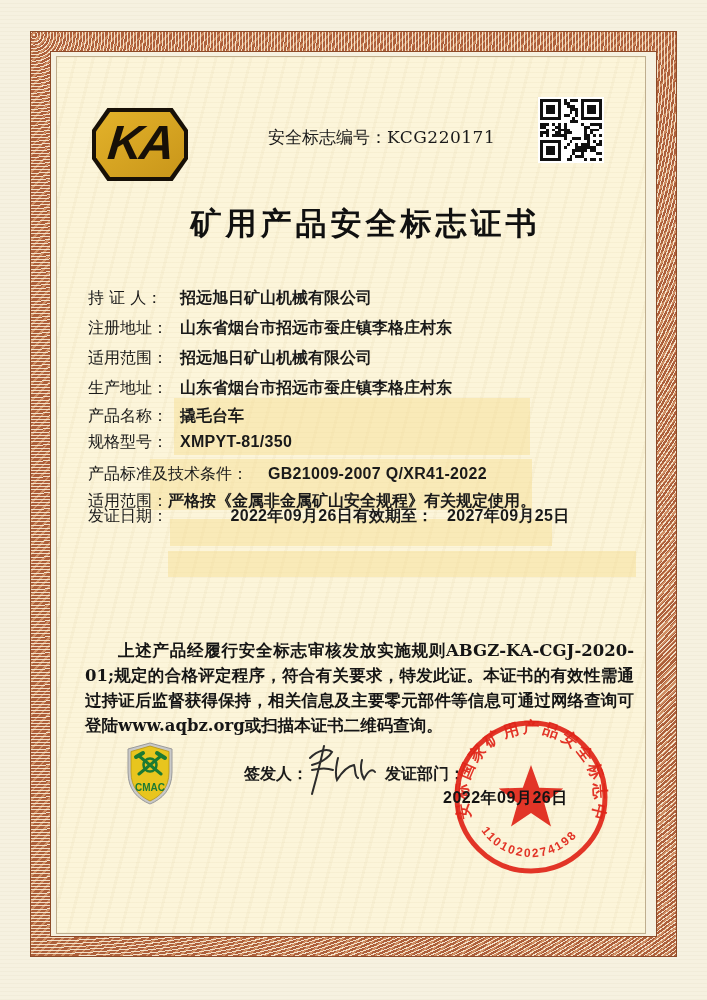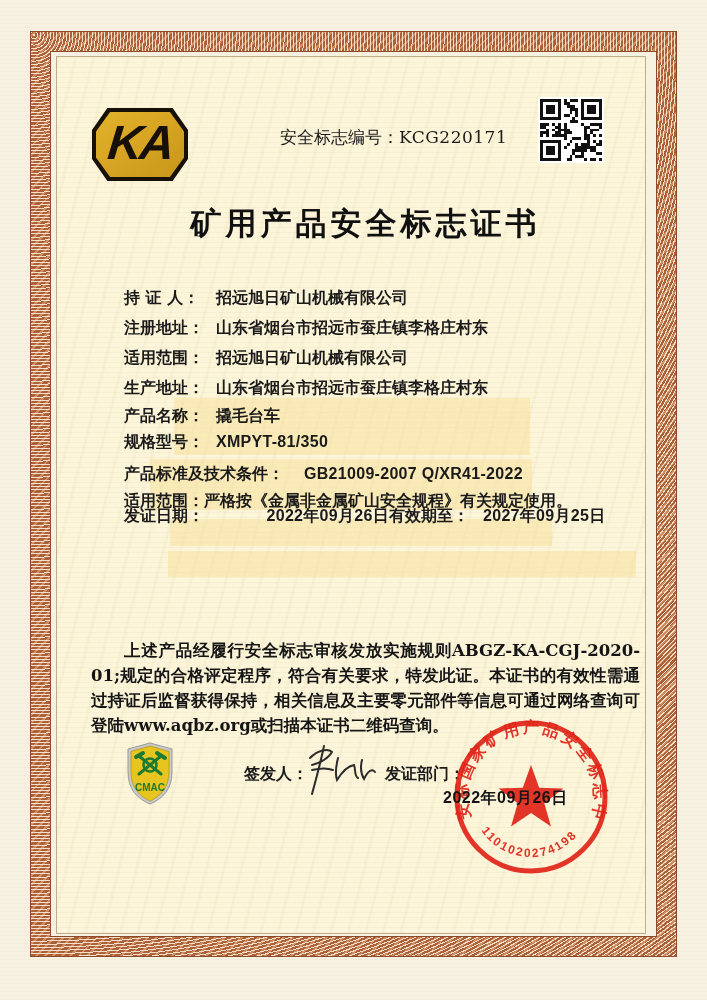--- a/index.html
+++ b/index.html
@@ -43,51 +43,51 @@
     position:absolute; inset:4px;
     clip-path:polygon(16% 0%, 84% 0%, 100% 30%, 100% 70%, 84% 100%, 16% 100%, 0% 70%, 0% 30%);
     background:linear-gradient(145deg,#e3b22a,#c9961a); 
   }
   .ka-txt{
     position:relative; font-weight:900; font-style:italic; font-size:48px;
     letter-spacing:-3px; color:#171007; transform:skew(-6deg,0deg) translateY(-2px);
     font-family:"Liberation Sans", sans-serif;
   }
 
-  .certno{ position:absolute; left:268px; top:126px; font-size:17px;margin-left:12px; }
+  .certno{ position:absolute; left:268px; top:126px; font-size:17px; }
   .certno .lab{ font-family:"DejaVu Serif", serif; }
   .certno .val{ font-family:"DejaVu Serif", serif; letter-spacing:0.5px; }
 
   .qr{ position:absolute; left:538px; top:97px; width:66px; height:66px; background:#fff; padding:2px; box-sizing:border-box; }
 
   .title{
     position:absolute; left:0; right:0; top:203px; text-align:center;
     font-size:31px; font-weight:900; letter-spacing:4px; color:#101010;
     font-family:"DejaVu Serif", serif;
     margin-left:24px;
   }
 
   .row{ position:absolute; left:88px; right:62px; display:flex; align-items:baseline; font-size:16px; }
-  .row .lbl{ flex:0 0 92px; white-space:pre; font-family:"DejaVu Serif", serif; font-weight:700;margin-left:36px; }
+  .row .lbl{ flex:0 0 92px; white-space:pre; font-family:"DejaVu Serif", serif; font-weight:400; }
   .row.wide .lbl{ flex:0 0 180px; }
   .row.scope .lbl{ flex:0 0 72px; }
   .val-kai{ font-family:"DejaVu Serif", serif; font-weight:700; }
   .val-sans{ font-family:Liberation Sans, sans-serif; font-weight:700; letter-spacing:0.3px;text-align:right; }
 
   .r1{top:288px} .r2{top:318px} .r3{top:348px} .r4{top:378px}
   .r5{top:406px} .r6{top:432px} .r7{top:464px} .r8{top:491px}
   .rd{top:506px} .rr{top:556px}
 
   .rd .lbl2{ flex:0 0 94px; white-space:pre; font-family:"DejaVu Serif", serif; font-weight:600; }
   .rd .v1{ flex:0 0 173px; }
 
   .statement{
     position:absolute; left:85px; top:638px; width:549px;
     font-size:16.5px; line-height:25px; text-align:justify; text-indent:2em;
-    font-family:"DejaVu Serif", serif; font-weight:600; color:#151515;margin-left:6px;
+    font-family:"DejaVu Serif", serif; font-weight:600; color:#151515;
   }
 
   .cmac{ position:absolute; left:125px; top:742px; width:50px; height:64px; }
   .signer{ position:absolute; left:244px; top:764px; font-size:16px; font-weight:600; font-family:"DejaVu Serif", serif; }
   .dept{ position:absolute; left:385px; top:764px; font-size:16px; font-weight:600; font-family:"DejaVu Serif", serif; }
   .sig{ position:absolute; left:300px; top:742px; width:78px; height:62px; }
 
   .stamp{ position:absolute; left:451px; top:717px; width:160px; height:160px; }
   .stamp-date{
     position:absolute; left:443px; top:788px; font-size:16px; font-weight:700;

